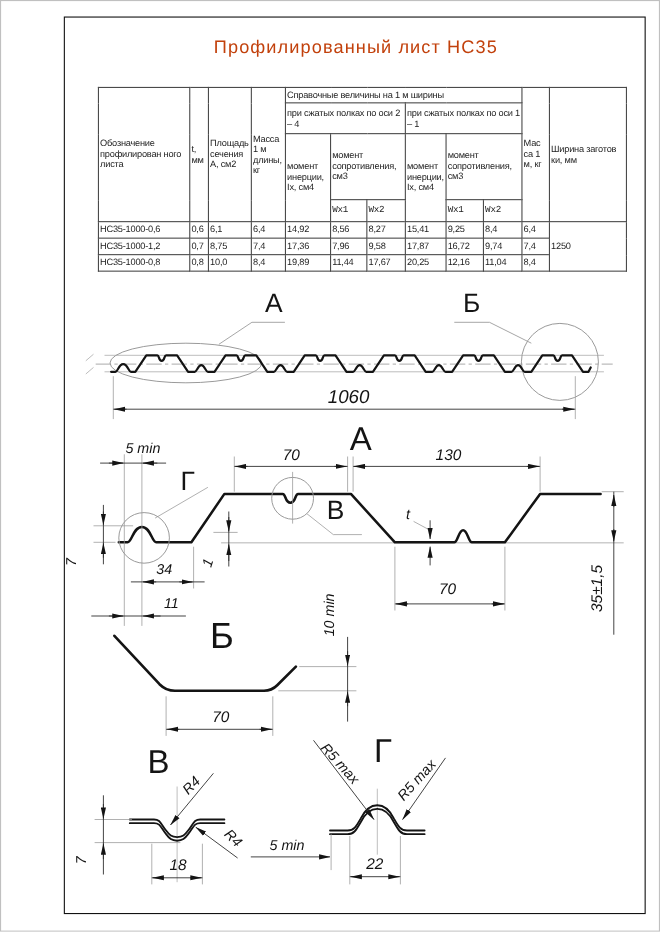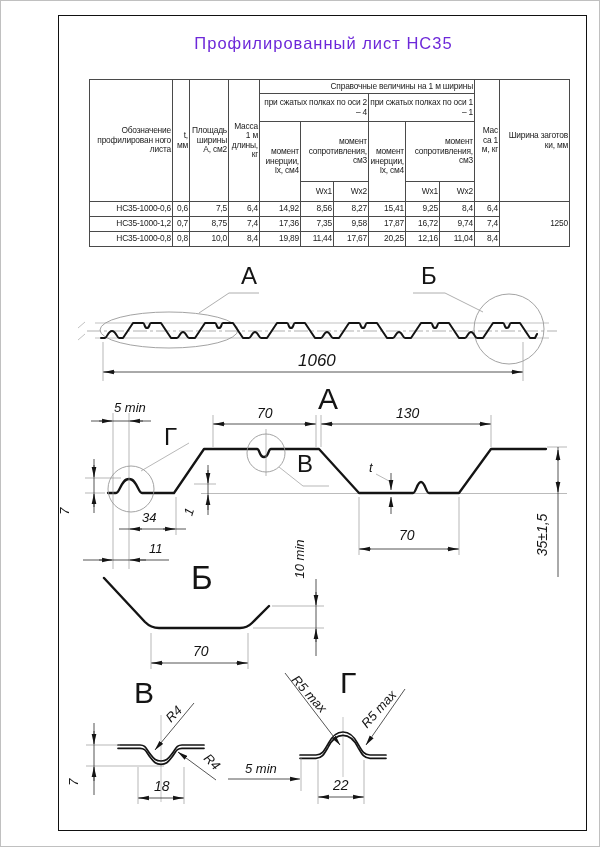--- a/index.html
+++ b/index.html
@@ -1,25 +1,25 @@
 <!DOCTYPE html>
 <html><head>
 <meta charset="utf-8">
 <style>
   html,body{margin:0;padding:0;background:#e8e8e8;}
   .page{position:relative;width:600px;height:847px;background:#fff;border:1px solid #c0c0c0;
         box-sizing:border-box;font-family:"Liberation Sans",sans-serif;color:#111;overflow:hidden;}
   .frame{position:absolute;left:57px;top:14px;width:529px;height:816px;border:1.6px solid #111;box-sizing:border-box;}
   .title{position:absolute;left:58px;top:33px;width:529px;text-align:center;
-         font-size:16.5px;letter-spacing:1px;color:#6d28d9;}
+         font-size:16.5px;letter-spacing:1px;color:#c2410c;}
   table.spec{position:absolute;left:88px;top:78px;width:480px;border-collapse:collapse;table-layout:fixed;
              font-size:8.4px;line-height:1.12;color:#1c1c1c;letter-spacing:-0.2px;}
-  table.spec th,table.spec td{border:1px solid #4a4a4a;font-weight:normal;text-align:right;
+  table.spec th,table.spec td{border:1px solid #4a4a4a;font-weight:normal;text-align:left;
              vertical-align:middle;padding:0 1px;overflow:hidden;word-wrap:break-word;}
-  tr.h1{height:14px;} tr.h2{height:28px;} tr.h3{height:60px;} tr.h4{height:20px;} tr.dr{height:15px;}
+  tr.h1{height:14px;} tr.h2{height:28px;} tr.h3{height:60px;} tr.h4{height:20px;font-family:Liberation Mono, monospace;} tr.dr{height:15px;}
   svg text{font-family:"Liberation Sans",sans-serif;fill:#141414;}
   .dim{font-size:13px;font-style:italic;}
   .diml{font-size:14px;font-style:italic;}
   .dimx{font-size:17px;font-style:italic;}
   .sec{font-size:30px;}
   .secm{font-size:24px;}
   .secl{font-size:33px;}
 </style>
 </head>
 <body>
@@ -40,21 +40,21 @@
         <col style="width:37px">
       <col style="width:34px">
         <col style="width:35px">
         <col style="width:25px">
         <col style="width:70px">
     </colgroup>
     <tbody>
         <tr class="h1">
       <th rowspan="4">Обозначение профилирован ного листа</th>
       <th rowspan="4">t, мм</th>
-      <th rowspan="4">Площадь ширины А, см2</th>
+      <th rowspan="4">Площадь сечения А, см2</th>
       <th rowspan="4">Масса 1 м длины, кг</th>
       <th colspan="6">Справочные величины на 1 м ширины</th>
       <th rowspan="4">Мас са 1 м, кг</th>
       <th rowspan="4">Ширина заготов ки, мм</th>
     </tr>
     <tr class="h2">
       <th colspan="3">при сжатых полках по оси 2 – 4</th>
       <th colspan="3">при сжатых полках по оси 1 – 1</th>
     </tr>
     <tr class="h3">
@@ -65,38 +65,38 @@
     </tr>
     <tr class="h4">
       <th>Wx1</th>
       <th>Wx2</th>
       <th>Wx1</th>
       <th>Wx2</th>
     </tr>
     <tr class="dr">
       <td>НС35-1000-0,6</td>
       <td>0,6</td>
-      <td>7,5</td>
+      <td>6,1</td>
       <td>6,4</td>
       <td>14,92</td>
       <td>8,56</td>
       <td>8,27</td>
       <td>15,41</td>
       <td>9,25</td>
       <td>8,4</td>
       <td>6,4</td>
       <td rowspan="3">1250</td>
     </tr>
     <tr class="dr">
       <td>НС35-1000-1,2</td>
       <td>0,7</td>
       <td>8,75</td>
       <td>7,4</td>
       <td>17,36</td>
-      <td>7,35</td>
+      <td>7,96</td>
       <td>9,58</td>
       <td>17,87</td>
       <td>16,72</td>
       <td>9,74</td>
       <td>7,4</td>
     </tr>
     <tr class="dr">
       <td>НС35-1000-0,8</td>
       <td>0,8</td>
       <td>10,0</td>

